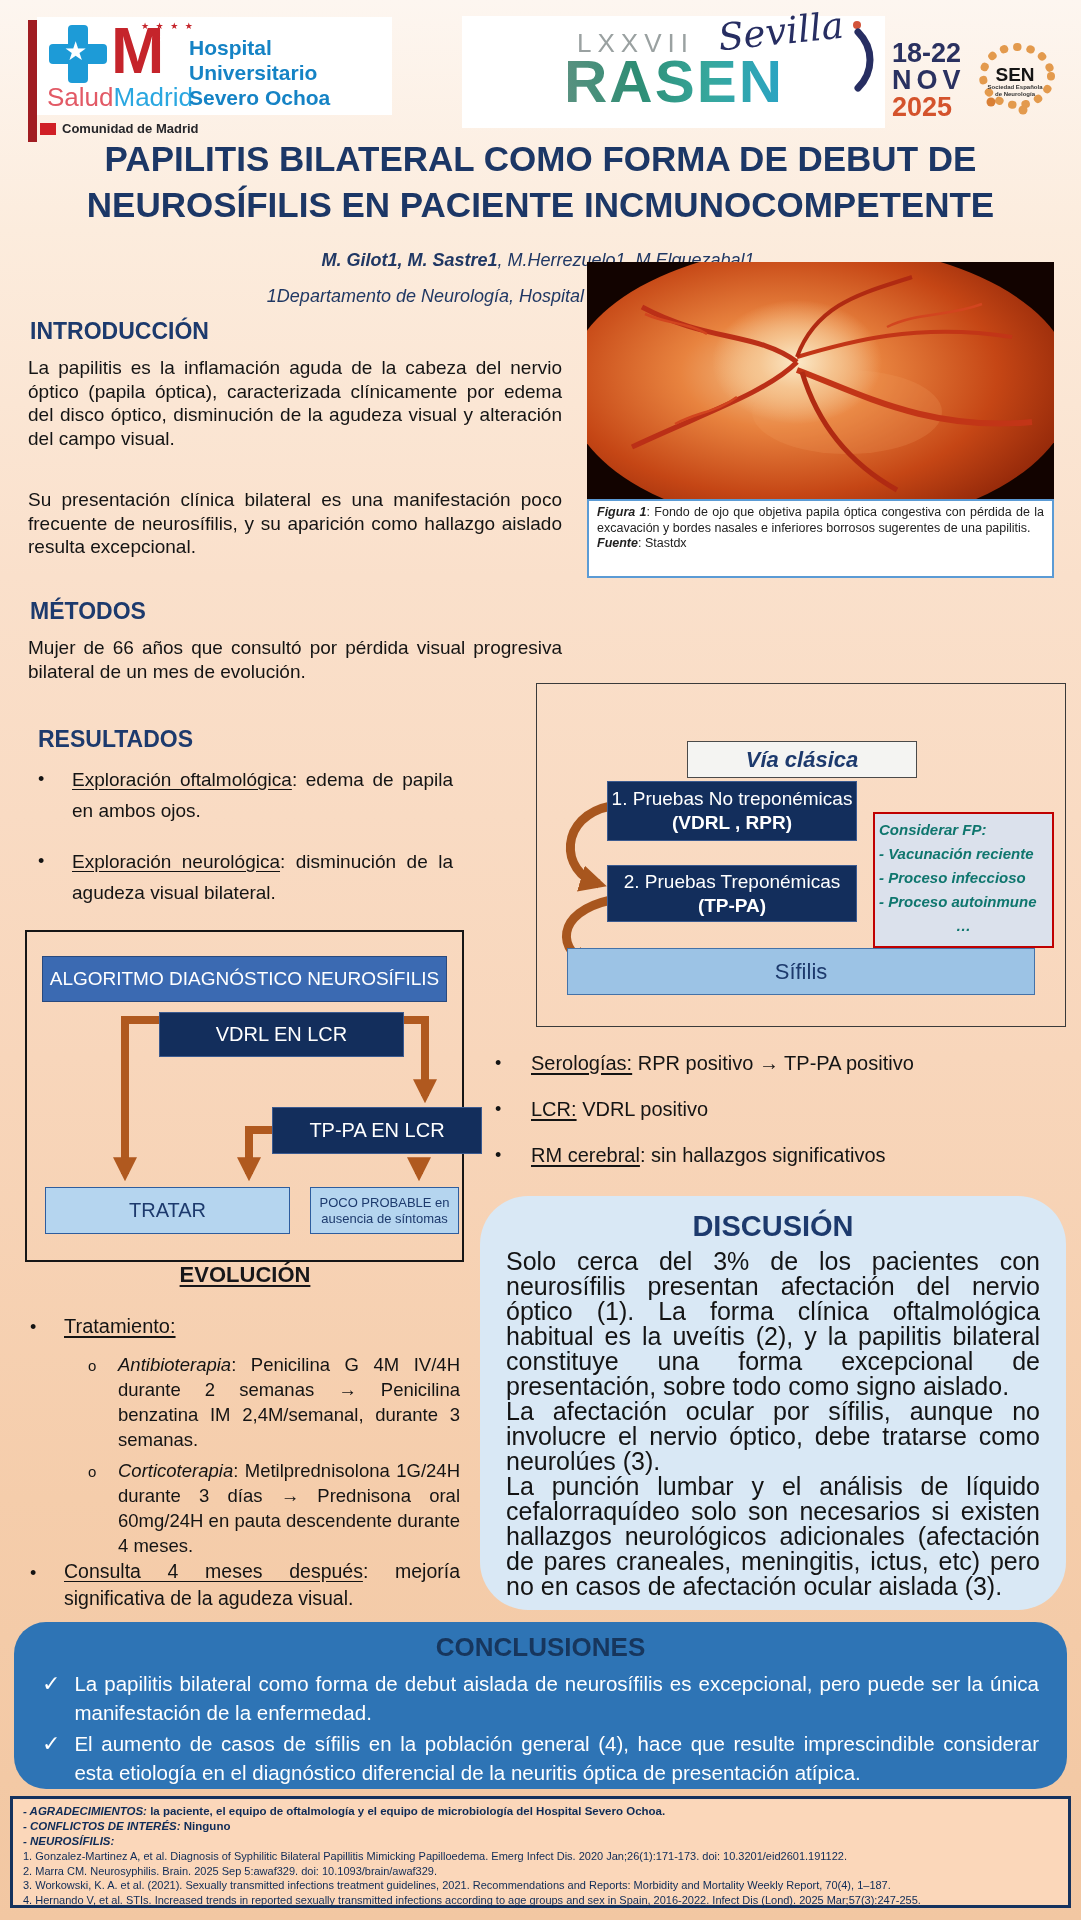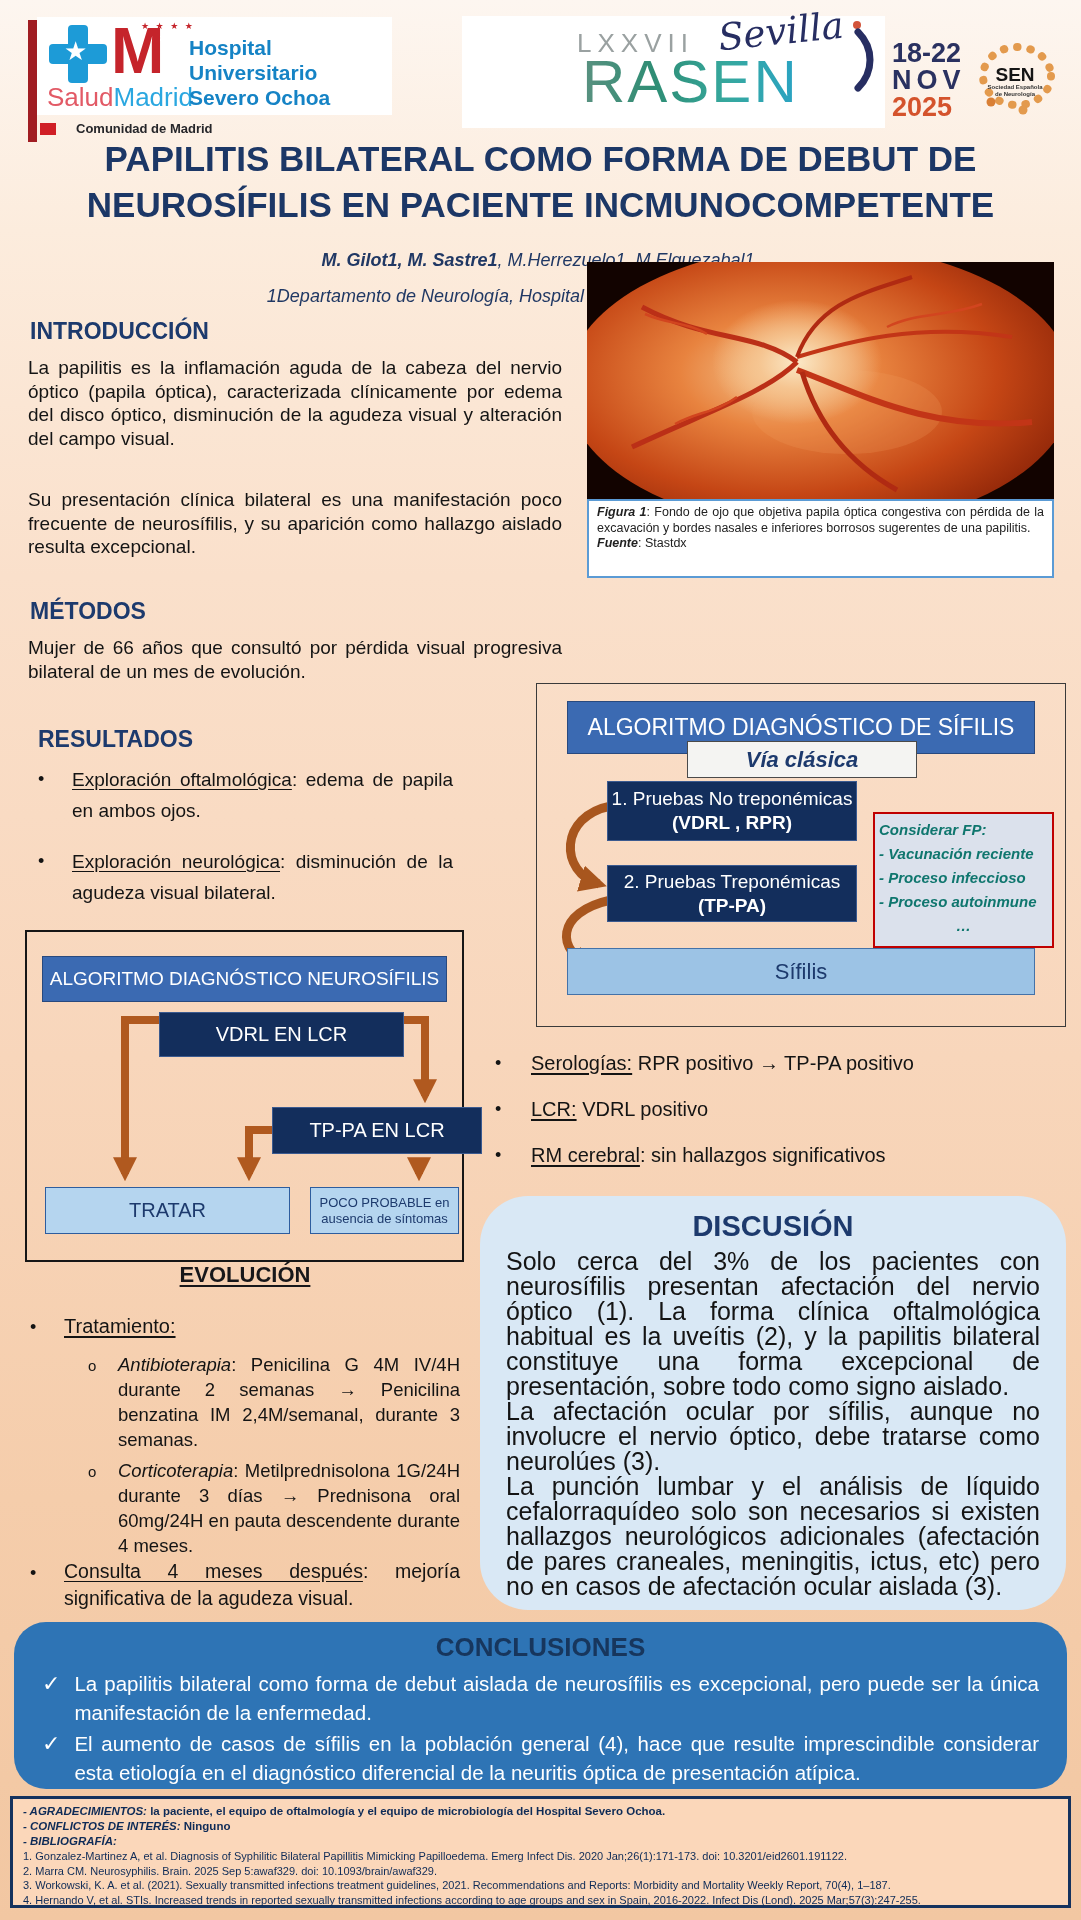--- a/index.html
+++ b/index.html
@@ -15,26 +15,26 @@
   .cross-wrap{left:12px;top:8px;width:58px;height:58px;}
   .cross-v{left:19px;top:0;width:20px;height:58px;background:#1d9bd7;border-radius:4px;}
   .cross-h{left:0;top:19px;width:58px;height:20px;background:#1d9bd7;border-radius:4px;}
   .cross-star{left:15px;top:13px;color:#ffffff;font-size:26px;line-height:26px;}
   .m-stars{left:104px;top:4px;font-size:9px;color:#c5242b;letter-spacing:2px;}
   .m-letter{left:74px;top:2px;font-size:64px;line-height:64px;font-weight:bold;color:#c5242b;}
   .salud-line{left:10px;top:66px;font-size:26px;line-height:28px;}
   .salud-red{color:#e25a66;}
   .salud-blue{color:#2aa7e0;}
   .hospital-name{left:152px;top:18px;font-size:21px;line-height:25px;font-weight:bold;color:#1583c5;}
-  .comunidad-line{left:40px;top:121px;display:flex;align-items:center;gap:20px;}
+  .comunidad-line{left:40px;top:121px;display:flex;align-items:center;gap:6px;}
   .flag-icon{width:16px;height:12px;background:#d01f26;display:inline-block;}
   .comunidad-text{font-size:13px;font-weight:bold;color:#26262a;}
   .logo-right-box{left:462px;top:8px;width:423px;height:112px;background:#ffffff;margin-top:8px;}
   .lxxvii{left:115px;top:12px;font-size:26px;letter-spacing:6px;color:#9aa1a1;}
-  .rasen{left:120px;top:36px;font-size:60px;line-height:60px;font-weight:normal;letter-spacing:2px;
+  .rasen{left:102px;top:36px;font-size:60px;line-height:60px;font-weight:bold;letter-spacing:2px;
     color:#2f8f7d;background:linear-gradient(90deg,#5a9180,#2e8d74,#36a89e,#2aa3c4);
     -webkit-background-clip:text;background-clip:text;-webkit-text-fill-color:transparent;}
   .sevilla{left:256px;top:-6px;font-family:"DejaVu Serif",serif;font-style:italic;font-size:37px;color:#272e62;transform:rotate(-6deg);}
   .swoosh{left:390px;top:4px;}
   .date-block{left:892px;top:40px;font-weight:bold;color:#2a3160;font-size:27px;line-height:27px;}
   .date-nov{letter-spacing:5px;}
   .date-year{color:#d4532c;}
   .sen-wrap{left:975px;top:36px;width:96px;height:90px;}
   .sen-text{left:0;top:30px;width:80px;text-align:center;font-weight:bold;font-size:19px;line-height:18px;color:#151515;}
   .sen-sub{font-size:6px;line-height:7px;font-weight:bold;color:#333333;}
@@ -243,21 +243,20 @@
   <div class="abs sif-box">
     <svg class="abs flow-svg" width="528" height="342" viewBox="0 0 528 342">
       <defs>
         <marker id="ah1" viewBox="0 0 10 10" refX="7" refY="5" markerWidth="3" markerHeight="3" orient="auto-start-reverse">
           <path d="M0 0 L10 5 L0 10 z" fill="#a8561e"></path>
         </marker>
       </defs>
       <path d="M 74 122 C 22 132 22 188 62 200" stroke="#a8561e" stroke-width="9" fill="none" marker-end="url(#ah1)"></path>
       <path d="M 74 216 C 18 228 18 268 56 282" stroke="#a8561e" stroke-width="9" fill="none" marker-end="url(#ah1)"></path>
     </svg>
-    <div class="abs sif-band">ALGORITMO DIAGNÓSTICO DE SÍFILIS</div>
     <div class="abs via-box">Vía clásica</div>
     <div class="abs navy-box sflow1">
       <div>1. Pruebas No treponémicas</div>
       <div class="flow-b2">(VDRL , RPR)</div>
     </div>
     <div class="abs fp-box">
       <div>Considerar FP:</div>
       <div>- Vacunación reciente</div>
       <div>- Proceso infeccioso</div>
       <div>- Proceso autoinmune</div>
@@ -335,20 +334,20 @@
     </div>
     <div class="conc-item">
       <span class="check">✓</span>
       <span class="conc-txt">El aumento de casos de sífilis en la población general (4), hace que resulte imprescindible considerar esta etiología en el diagnóstico diferencial de la neuritis óptica de presentación atípica.</span>
     </div>
   </div>
 
   <div class="abs footer-box">
     <div class="f-line"><span class="f-label">- AGRADECIMIENTOS:</span><span> la paciente, el equipo de oftalmología y el equipo de microbiología del Hospital Severo Ochoa.</span></div>
     <div class="f-line"><span class="f-label">- CONFLICTOS DE INTERÉS:</span><span> Ninguno</span></div>
-    <div class="f-line"><span class="f-label">- BIBLIOGRAFÍA:</span></div>
+    <div class="f-line"><span class="f-label">- NEUROSÍFILIS:</span></div>
     <div class="f-ref">1. Gonzalez-Martinez A, et al. Diagnosis of Syphilitic Bilateral Papillitis Mimicking Papilloedema. Emerg Infect Dis. 2020 Jan;26(1):171-173. doi: 10.3201/eid2601.191122.</div>
     <div class="f-ref">2. Marra CM. Neurosyphilis. Brain. 2025 Sep 5:awaf329. doi: 10.1093/brain/awaf329.</div>
     <div class="f-ref">3. Workowski, K. A. et al. (2021). Sexually transmitted infections treatment guidelines, 2021. Recommendations and Reports: Morbidity and Mortality Weekly Report, 70(4), 1–187.</div>
     <div class="f-ref">4.  Hernando V, et al. STIs. Increased trends in reported sexually transmitted infections according to age groups and sex in Spain, 2016-2022. Infect Dis (Lond). 2025 Mar;57(3):247-255.</div>
   </div>
 
 </div>
 
 </body></html>

